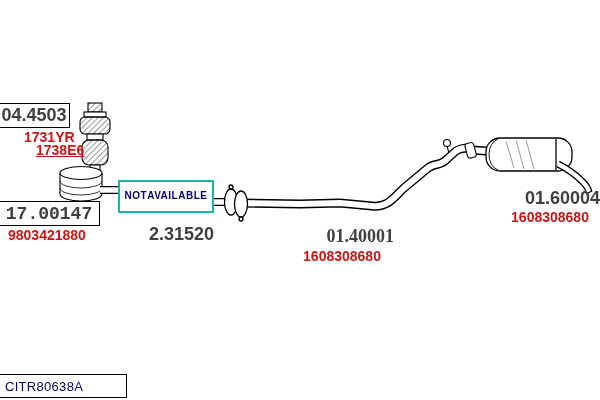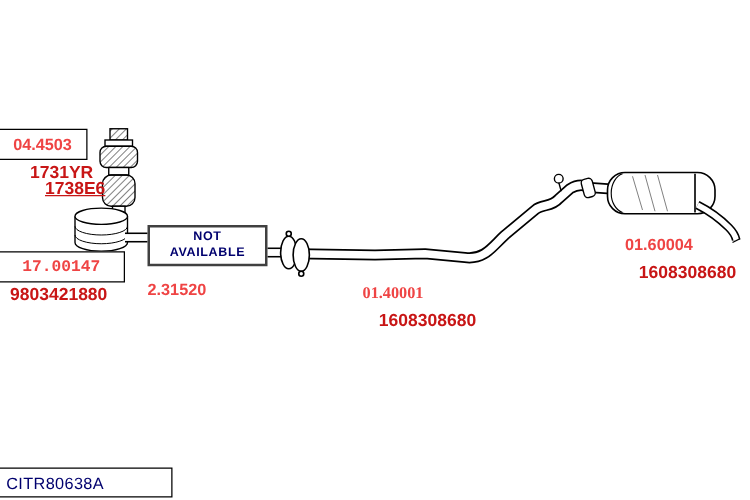--- a/index.html
+++ b/index.html
@@ -9,23 +9,23 @@
     position: relative;
     background: #ffffff;
     overflow: hidden;
     font-family: "Liberation Sans", sans-serif;
   }
   svg.drawing { position: absolute; left: 0; top: 0; }
 
   .part-number {
     position: absolute;
     font-weight: bold;
-    font-size: 13px;
-    color: #ef4444;
-    text-align: left;
+    font-size: 18px;
+    color: #404040;
+    text-align: right;
     white-space: nowrap;
     cursor: pointer;
   }
   .ref {
     position: absolute;
     font-size: 14px;
     font-weight: bold;
     color: #c81616;
     text-align: center;
     white-space: nowrap;
@@ -35,38 +35,38 @@
     border: 1px solid #000;
     display: flex;
     align-items: center;
     justify-content: center;
     background: #fff;
   }
   .na-box {
     position: absolute;
     left: 118px; top: 180px;
     width: 96px; height: 33px;
-    border: 2px solid #404040;
+    border: 2px solid #14b8a6;
     background: #fff;
     display: flex;
-    flex-direction: column;
+    flex-direction: row;
     align-items: center;
     justify-content: center;
     line-height: 1.25;
   }
   .na-box span {
     font-size: 10px;
     font-weight: bold;
     color: #00006e;
     letter-spacing: 0.5px;
   }
   .footer-box {
     position: absolute;
     left: -1px; top: 374px;
-    width: 139px; height: 24px;
+    width: 128px; height: 24px;
     border: 1px solid #000;
     background: #fff;
     display: flex;
     align-items: center;
     padding-left: 5px;
     font-size: 13px;
     color: #00006e;
     letter-spacing: 0.3px;
   }
 </style>

